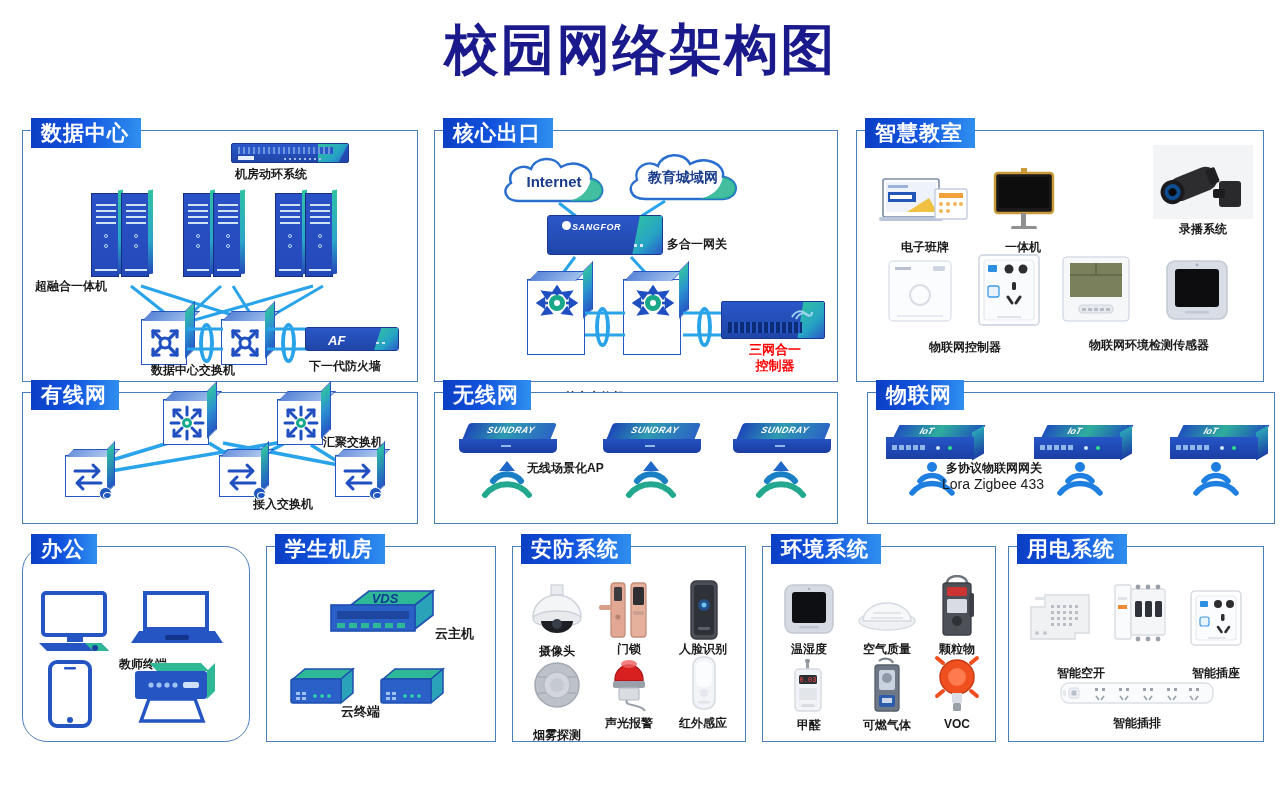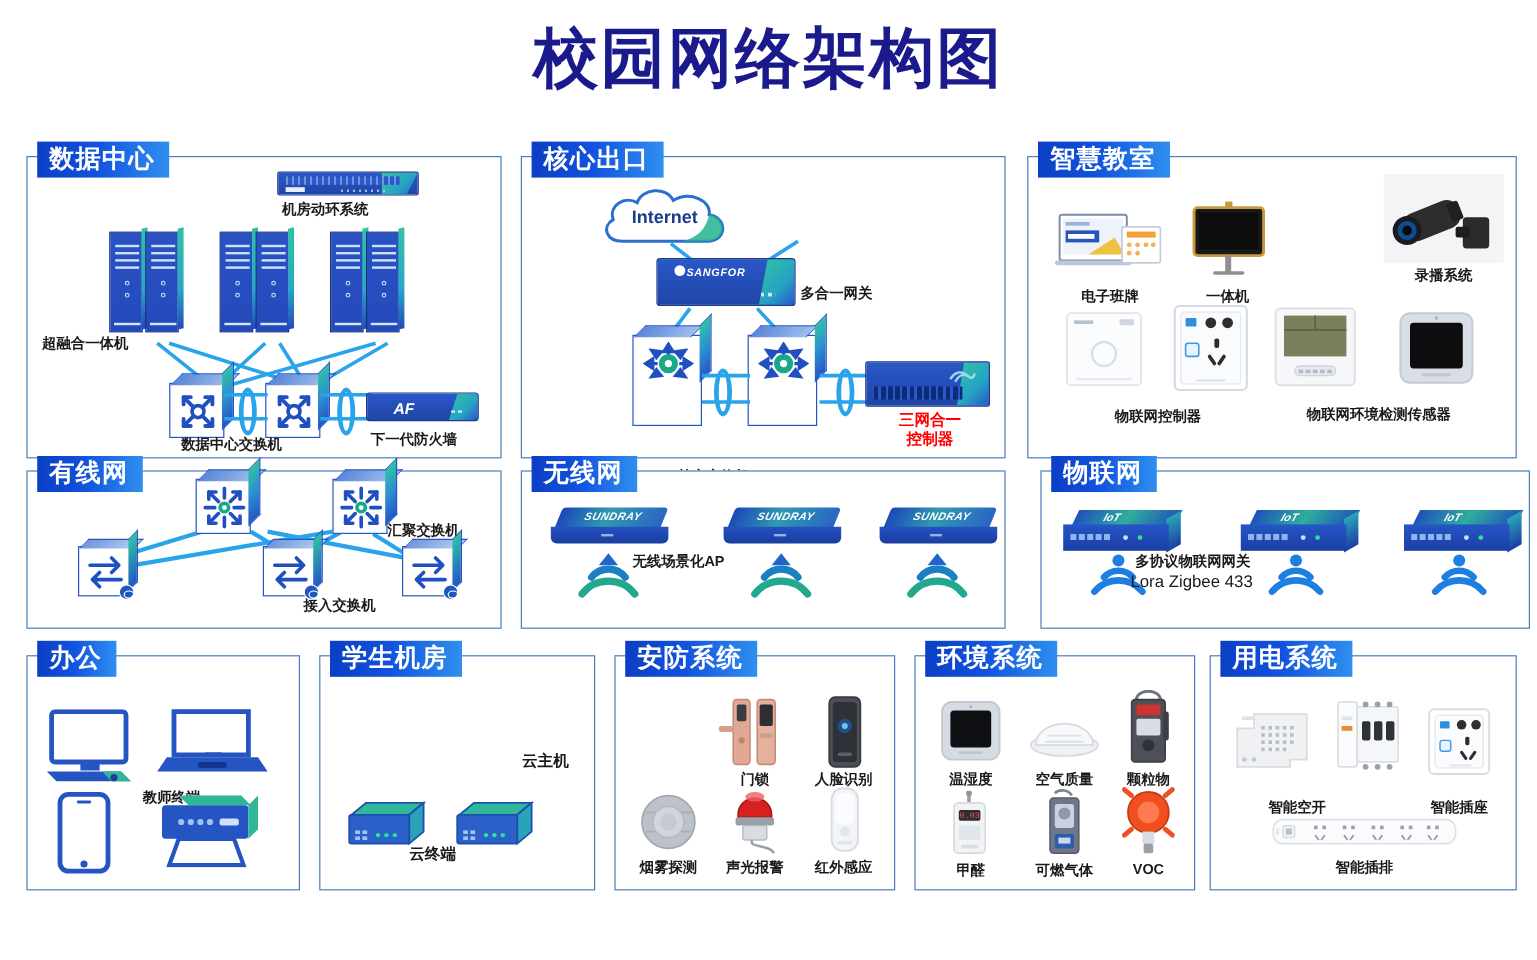--- a/index.html
+++ b/index.html
@@ -350,20 +350,28 @@
 
       <div class="cloud" style="left:62px; top:22px; width:114px; height:56px;">
         <svg width="114" height="56" viewBox="0 0 114 56">
           <path d="M22 48 C8 48 4 36 14 30 C10 18 24 10 34 16 C38 4 58 2 64 14
                    C78 6 96 14 94 26 C108 28 110 46 94 48 Z" fill="#ffffff" stroke="#2a6fd0" stroke-width="2.5"></path>
           <path d="M94 26 C108 28 110 46 94 48 L72 48 C88 44 92 34 94 26Z" fill="#22b48f" opacity="0.85"></path>
         </svg>
         <div class="ctext" style="top:20px; font-size:15px;">Internet</div>
       </div>
 
+      <div class="cloud" style="left:186px; top:18px; width:124px; height:58px;">
+        <svg width="124" height="58" viewBox="0 0 124 58">
+          <path d="M24 50 C9 50 5 37 16 31 C12 18 27 10 37 17 C41 4 63 2 69 15
+                   C85 6 104 15 102 28 C118 30 120 48 102 50 Z" fill="#ffffff" stroke="#2a6fd0" stroke-width="2.5"></path>
+          <path d="M102 28 C118 30 120 48 102 50 L78 50 C96 46 100 36 102 28Z" fill="#22b48f" opacity="0.85"></path>
+        </svg>
+        <div class="ctext" style="top:20px; font-size:14px;">教育城域网</div>
+      </div>
 
       <svg class="links">
         <g stroke="#29a3ea" stroke-width="3" fill="none">
           <line x1="124" y1="72" x2="142" y2="86"></line>
           <line x1="230" y1="70" x2="205" y2="86"></line>
           <line x1="140" y1="126" x2="122" y2="150"></line>
           <line x1="196" y1="126" x2="218" y2="150"></line>
         </g>
       </svg>
 
@@ -757,21 +765,21 @@
       <div class="wifi" style="left:322px; top:68px;">
         <svg width="56" height="40" viewBox="0 0 56 40">
           <circle cx="26" cy="6" r="5" fill="#1f7fe0"></circle>
           <path d="M14 20 a16 16 0 0 1 24 0" fill="none" stroke="#1f7fe0" stroke-width="5.5" stroke-linecap="round"></path>
           <path d="M6 32 a26 26 0 0 1 40 0" fill="none" stroke="#1f7fe0" stroke-width="5.5" stroke-linecap="round"></path>
         </svg>
       </div>
     </div>
   </div>
 
-  <div class="panel" style="left:22px; top:546px; width:228px; height:196px;">
+  <div class="panel" style="left:22px; top:546px; width:228px; height:196px;border-radius:25px;">
     <div class="panel-header">办公</div>
     <div class="panel-body">
 
       <svg width="86" height="62" viewBox="0 0 86 62" style="position:absolute;left:14px;top:44px;">
         <rect x="6" y="2" width="62" height="42" rx="3" fill="#ffffff" stroke="#2455c2" stroke-width="4"></rect>
         <path d="M30 44 h16 v7 h-16 Z" fill="#2455c2"></path>
         <path d="M2 52 h62 l8 8 h-62 Z" fill="#2455c2"></path>
         <path d="M48 52 h16 l8 8 h-16 Z" fill="#2fb898"></path>
         <circle cx="58" cy="57" r="3" fill="#1c3f9e"></circle>
       </svg>
@@ -804,20 +812,37 @@
         <rect x="56" y="23" width="16" height="6" rx="2" fill="#cfe0fa"></rect>
         <path d="M22 40 h46 l8 22 h-62 Z" fill="#ffffff" stroke="#2455c2" stroke-width="3.5"></path>
       </svg>
     </div>
   </div>
 
   <div class="panel" style="left:266px; top:546px; width:230px; height:196px;">
     <div class="panel-header">学生机房</div>
     <div class="panel-body">
 
+      <div style="position:absolute;left:62px;top:42px;width:106px;height:48px;">
+        <svg width="106" height="50" viewBox="0 0 106 50">
+          <path d="M22 16 L40 2 L104 2 L86 16 Z" fill="#2fb898" stroke="#1e4fb0" stroke-width="1.6"></path>
+          <path d="M86 16 L104 2 L104 26 L86 40 Z" fill="#2aa2b8" stroke="#1e4fb0" stroke-width="1.6"></path>
+          <rect x="2" y="16" width="84" height="26" fill="#2a60c8" stroke="#1e4fb0" stroke-width="1.6"></rect>
+          <rect x="8" y="22" width="72" height="8" fill="#1d46a0"></rect>
+          <g fill="#2fb898">
+            <rect x="8" y="34" width="8" height="5"></rect>
+              <rect x="20" y="34" width="8" height="5"></rect>
+            <rect x="32" y="34" width="8" height="5"></rect>
+              <rect x="44" y="34" width="8" height="5"></rect>
+            <rect x="56" y="34" width="8" height="5"></rect>
+              <rect x="68" y="34" width="8" height="5"></rect>
+          </g>
+          <text x="56" y="14" font-size="13" font-weight="bold" font-style="italic" fill="#123a92" text-anchor="middle" font-family="Liberation Sans, sans-serif">VDS</text>
+        </svg>
+      </div>
       <div class="lbl" style="left:168px; top:80px; font-size:13px;">云主机</div>
 
       <div style="position:absolute;left:22px;top:118px;width:68px;height:42px;">
         <svg width="68" height="42" viewBox="0 0 68 42">
           <path d="M4 14 L16 4 L64 4 L52 14 Z" fill="#2fb898" stroke="#1e4fb0" stroke-width="1.5"></path>
           <path d="M52 14 L64 4 L64 28 L52 38 Z" fill="#2aa2b8" stroke="#1e4fb0" stroke-width="1.5"></path>
           <rect x="2" y="14" width="50" height="24" rx="2" fill="#2a60c8" stroke="#1e4fb0" stroke-width="1.5"></rect>
           <g fill="#9fc2f0">
             <rect x="7" y="27" width="4" height="3"></rect>
               <rect x="13" y="27" width="4" height="3"></rect>
@@ -850,20 +875,30 @@
         </svg>
       </div>
       <div class="lbl" style="left:74px; top:158px; font-size:13px;">云终端</div>
     </div>
   </div>
 
   <div class="panel" style="left:512px; top:546px; width:234px; height:196px;">
     <div class="panel-header">安防系统</div>
     <div class="panel-body">
 
+      <div class="tile" style="left:8px; top:36px; width:72px; height:76px;">
+        <svg width="72" height="58" viewBox="0 0 72 58">
+          <rect x="30" y="2" width="12" height="10" fill="#e9ebef" stroke="#cbd0d8" stroke-width="1.2"></rect>
+          <path d="M12 34 a24 22 0 0 1 48 0 z" fill="#f4f5f7" stroke="#ccd1d9" stroke-width="1.5"></path>
+          <ellipse cx="36" cy="36" rx="24" ry="8" fill="#e8eaee" stroke="#ccd1d9" stroke-width="1.3"></ellipse>
+          <path d="M20 38 a16 12 0 0 0 32 0 z" fill="#1d1f24"></path>
+          <circle cx="36" cy="41" r="5" fill="#3a3e48"></circle>
+        </svg>
+        <div class="cap" style="top:60px;">摄像头</div>
+      </div>
 
       <div class="tile" style="left:84px; top:32px; width:64px; height:80px;">
         <svg width="64" height="62" viewBox="0 0 64 62">
           <rect x="14" y="4" width="14" height="54" rx="3" fill="#e3a893" stroke="#c28d79" stroke-width="1.3"></rect>
           <rect x="17" y="8" width="8" height="14" rx="1.5" fill="#3c3c40"></rect>
           <circle cx="21" cy="38" r="2.6" fill="#b88572"></circle>
           <rect x="34" y="4" width="15" height="54" rx="3" fill="#e6b19c" stroke="#c28d79" stroke-width="1.3"></rect>
           <rect x="36" y="8" width="11" height="18" rx="1.5" fill="#2f2f33"></rect>
           <rect x="36" y="32" width="11" height="4" rx="1.5" fill="#caa08e"></rect>
           <rect x="2" y="26" width="13" height="5" rx="2" fill="#d79e89"></rect>
@@ -884,21 +919,21 @@
 
       <div class="tile" style="left:8px; top:112px; width:72px; height:72px;">
         <svg width="72" height="54" viewBox="0 0 72 54">
           <circle cx="36" cy="26" r="22" fill="#bdc2c9" stroke="#a3a9b2" stroke-width="1.5"></circle>
           <circle cx="36" cy="26" r="13" fill="#d2d6dc" stroke="#b4b9c1" stroke-width="1.3"></circle>
           <circle cx="36" cy="26" r="7" fill="#c5cad1"></circle>
           <g stroke="#a8aeb6" stroke-width="1.6">
             <path d="M17 18 h8 M17 34 h8 M47 18 h8 M47 34 h8"></path>
           </g>
         </svg>
-        <div class="cap" style="top:56px;">烟雾探测</div>
+        <div class="cap" style="top:68px;">烟雾探测</div>
       </div>
 
       <div class="tile" style="left:154px; top:106px; width:72px; height:78px;">
         <svg width="72" height="62" viewBox="0 0 72 62">
           <rect x="26" y="4" width="22" height="52" rx="9" fill="#f2f4f7" stroke="#d7dbe1" stroke-width="1.5"></rect>
           <rect x="29" y="8" width="16" height="26" rx="6" fill="#fbfcfe"></rect>
           <circle cx="37" cy="40" r="4" fill="#e3e7ed"></circle>
           <rect x="31" y="48" width="12" height="2.5" rx="1.2" fill="#dfe3e9"></rect>
         </svg>
         <div class="cap" style="top:62px;">红外感应</div>

